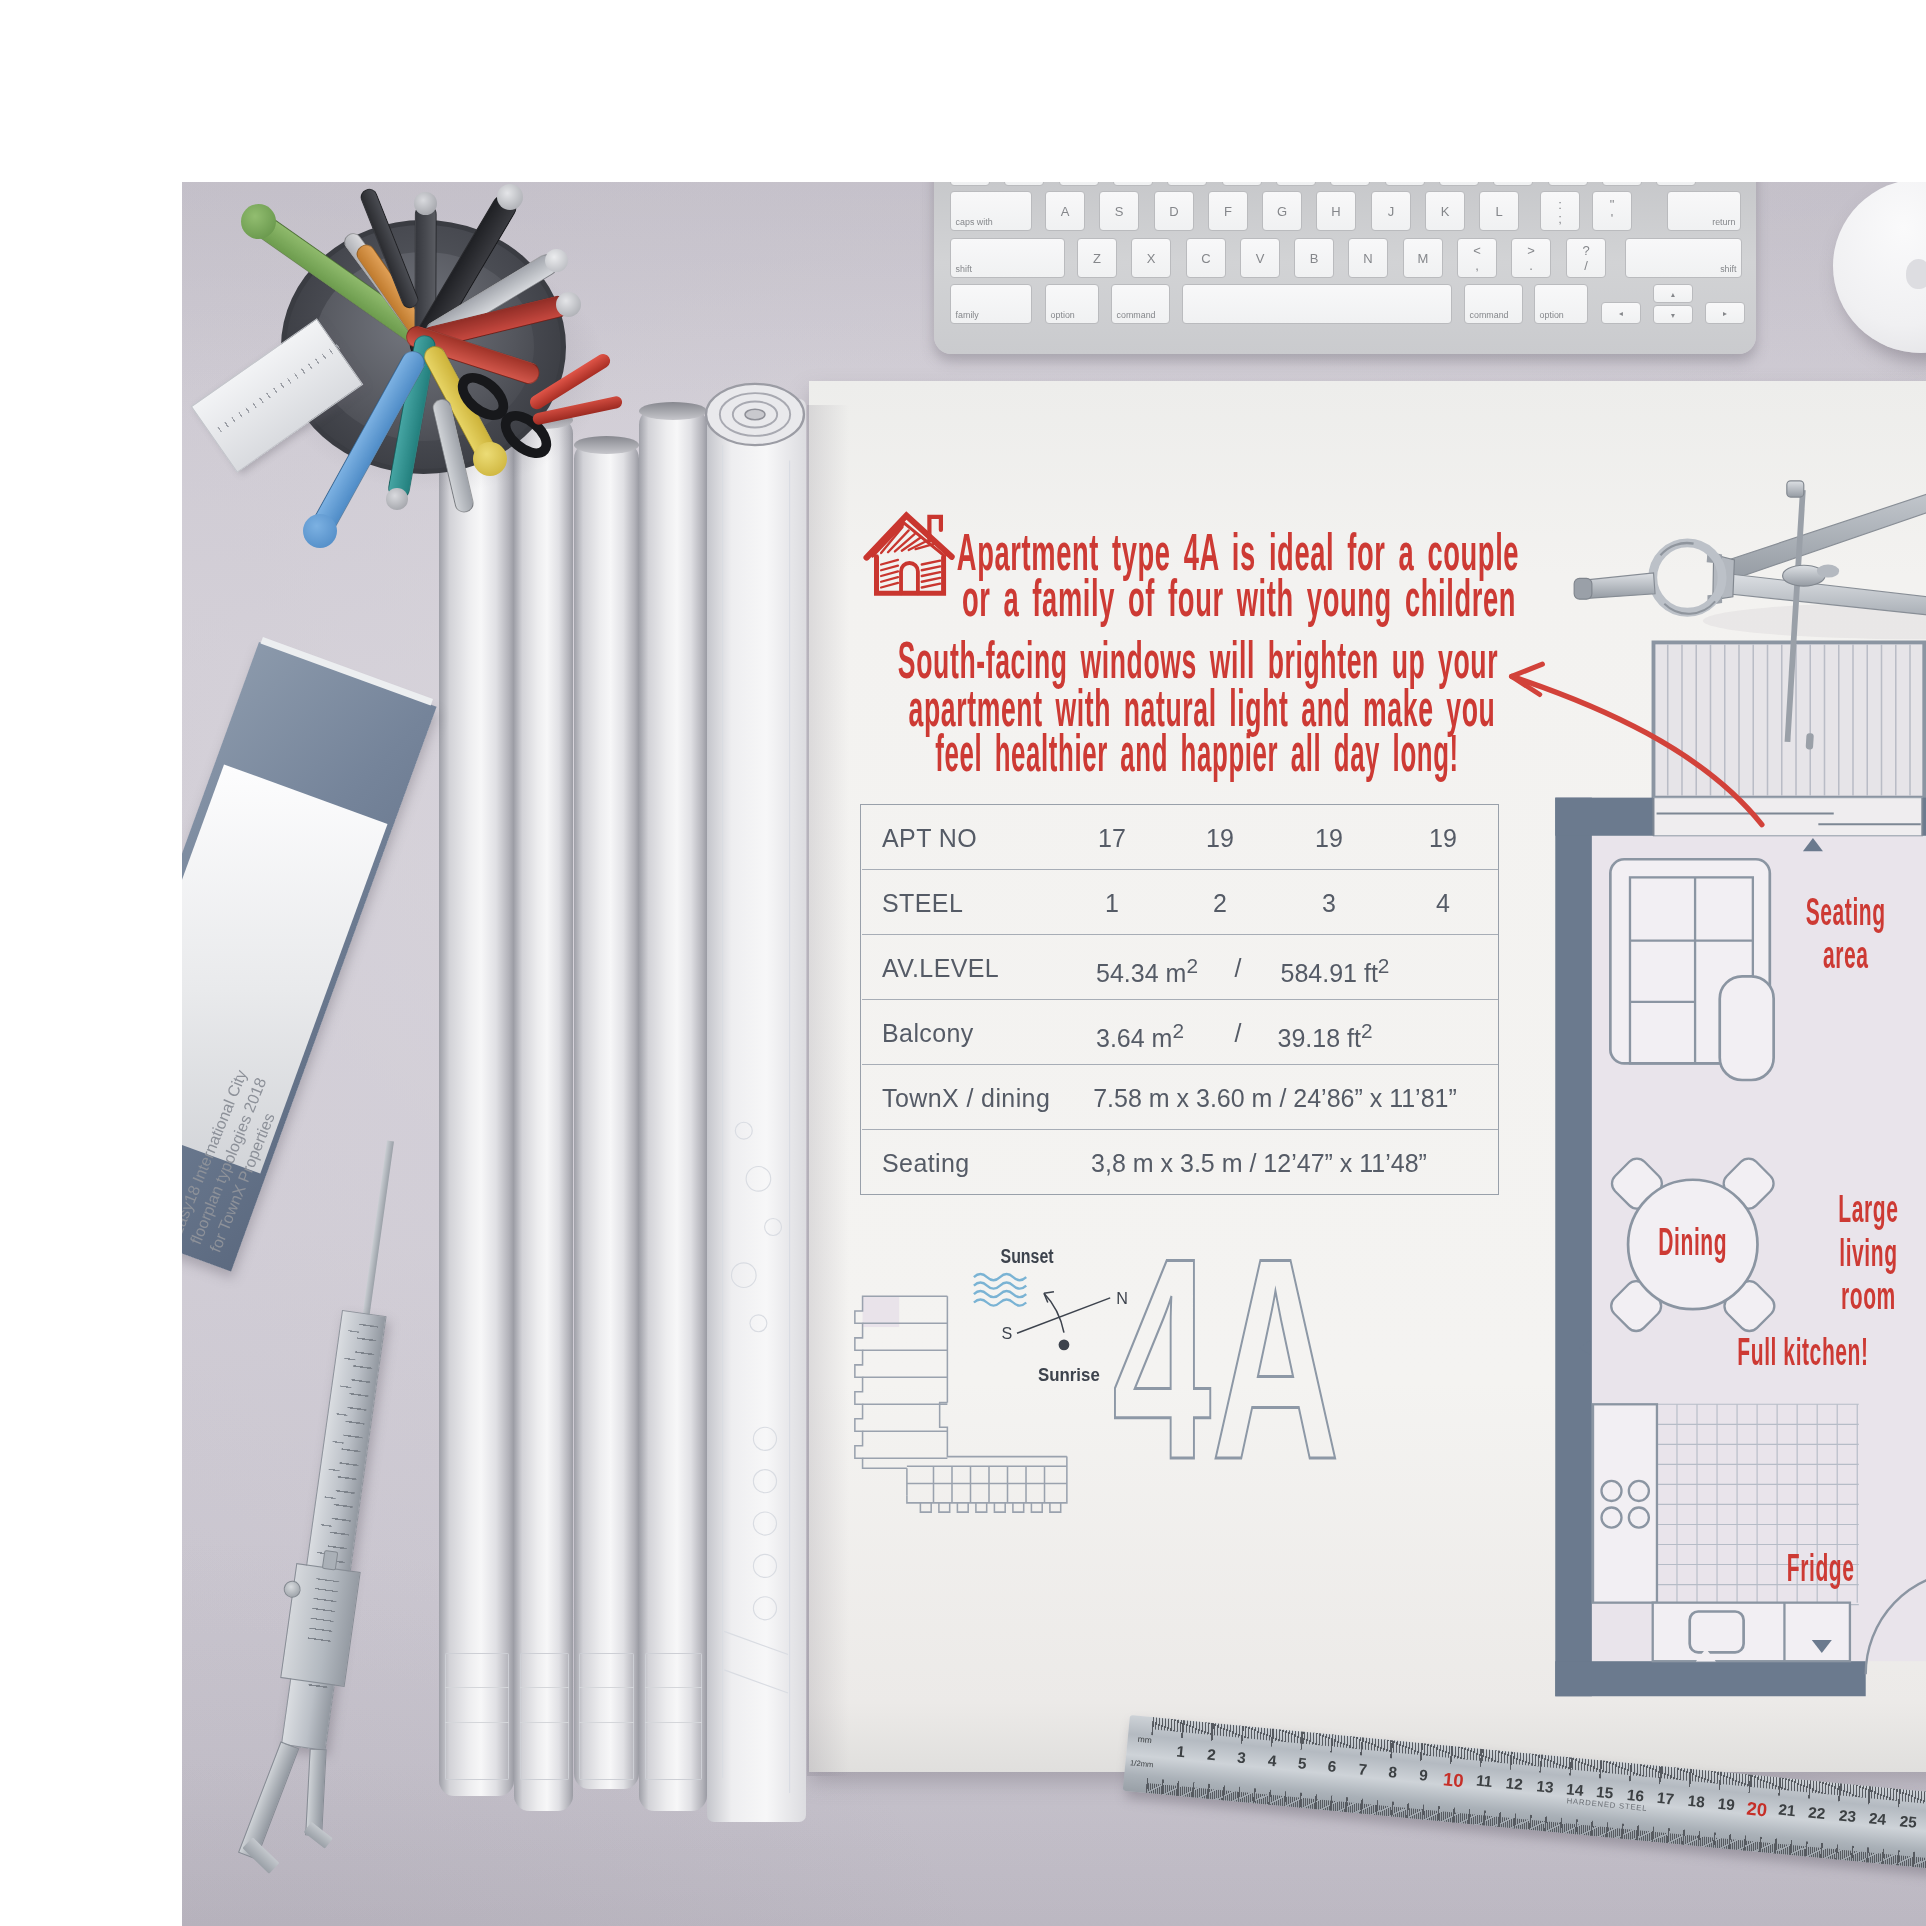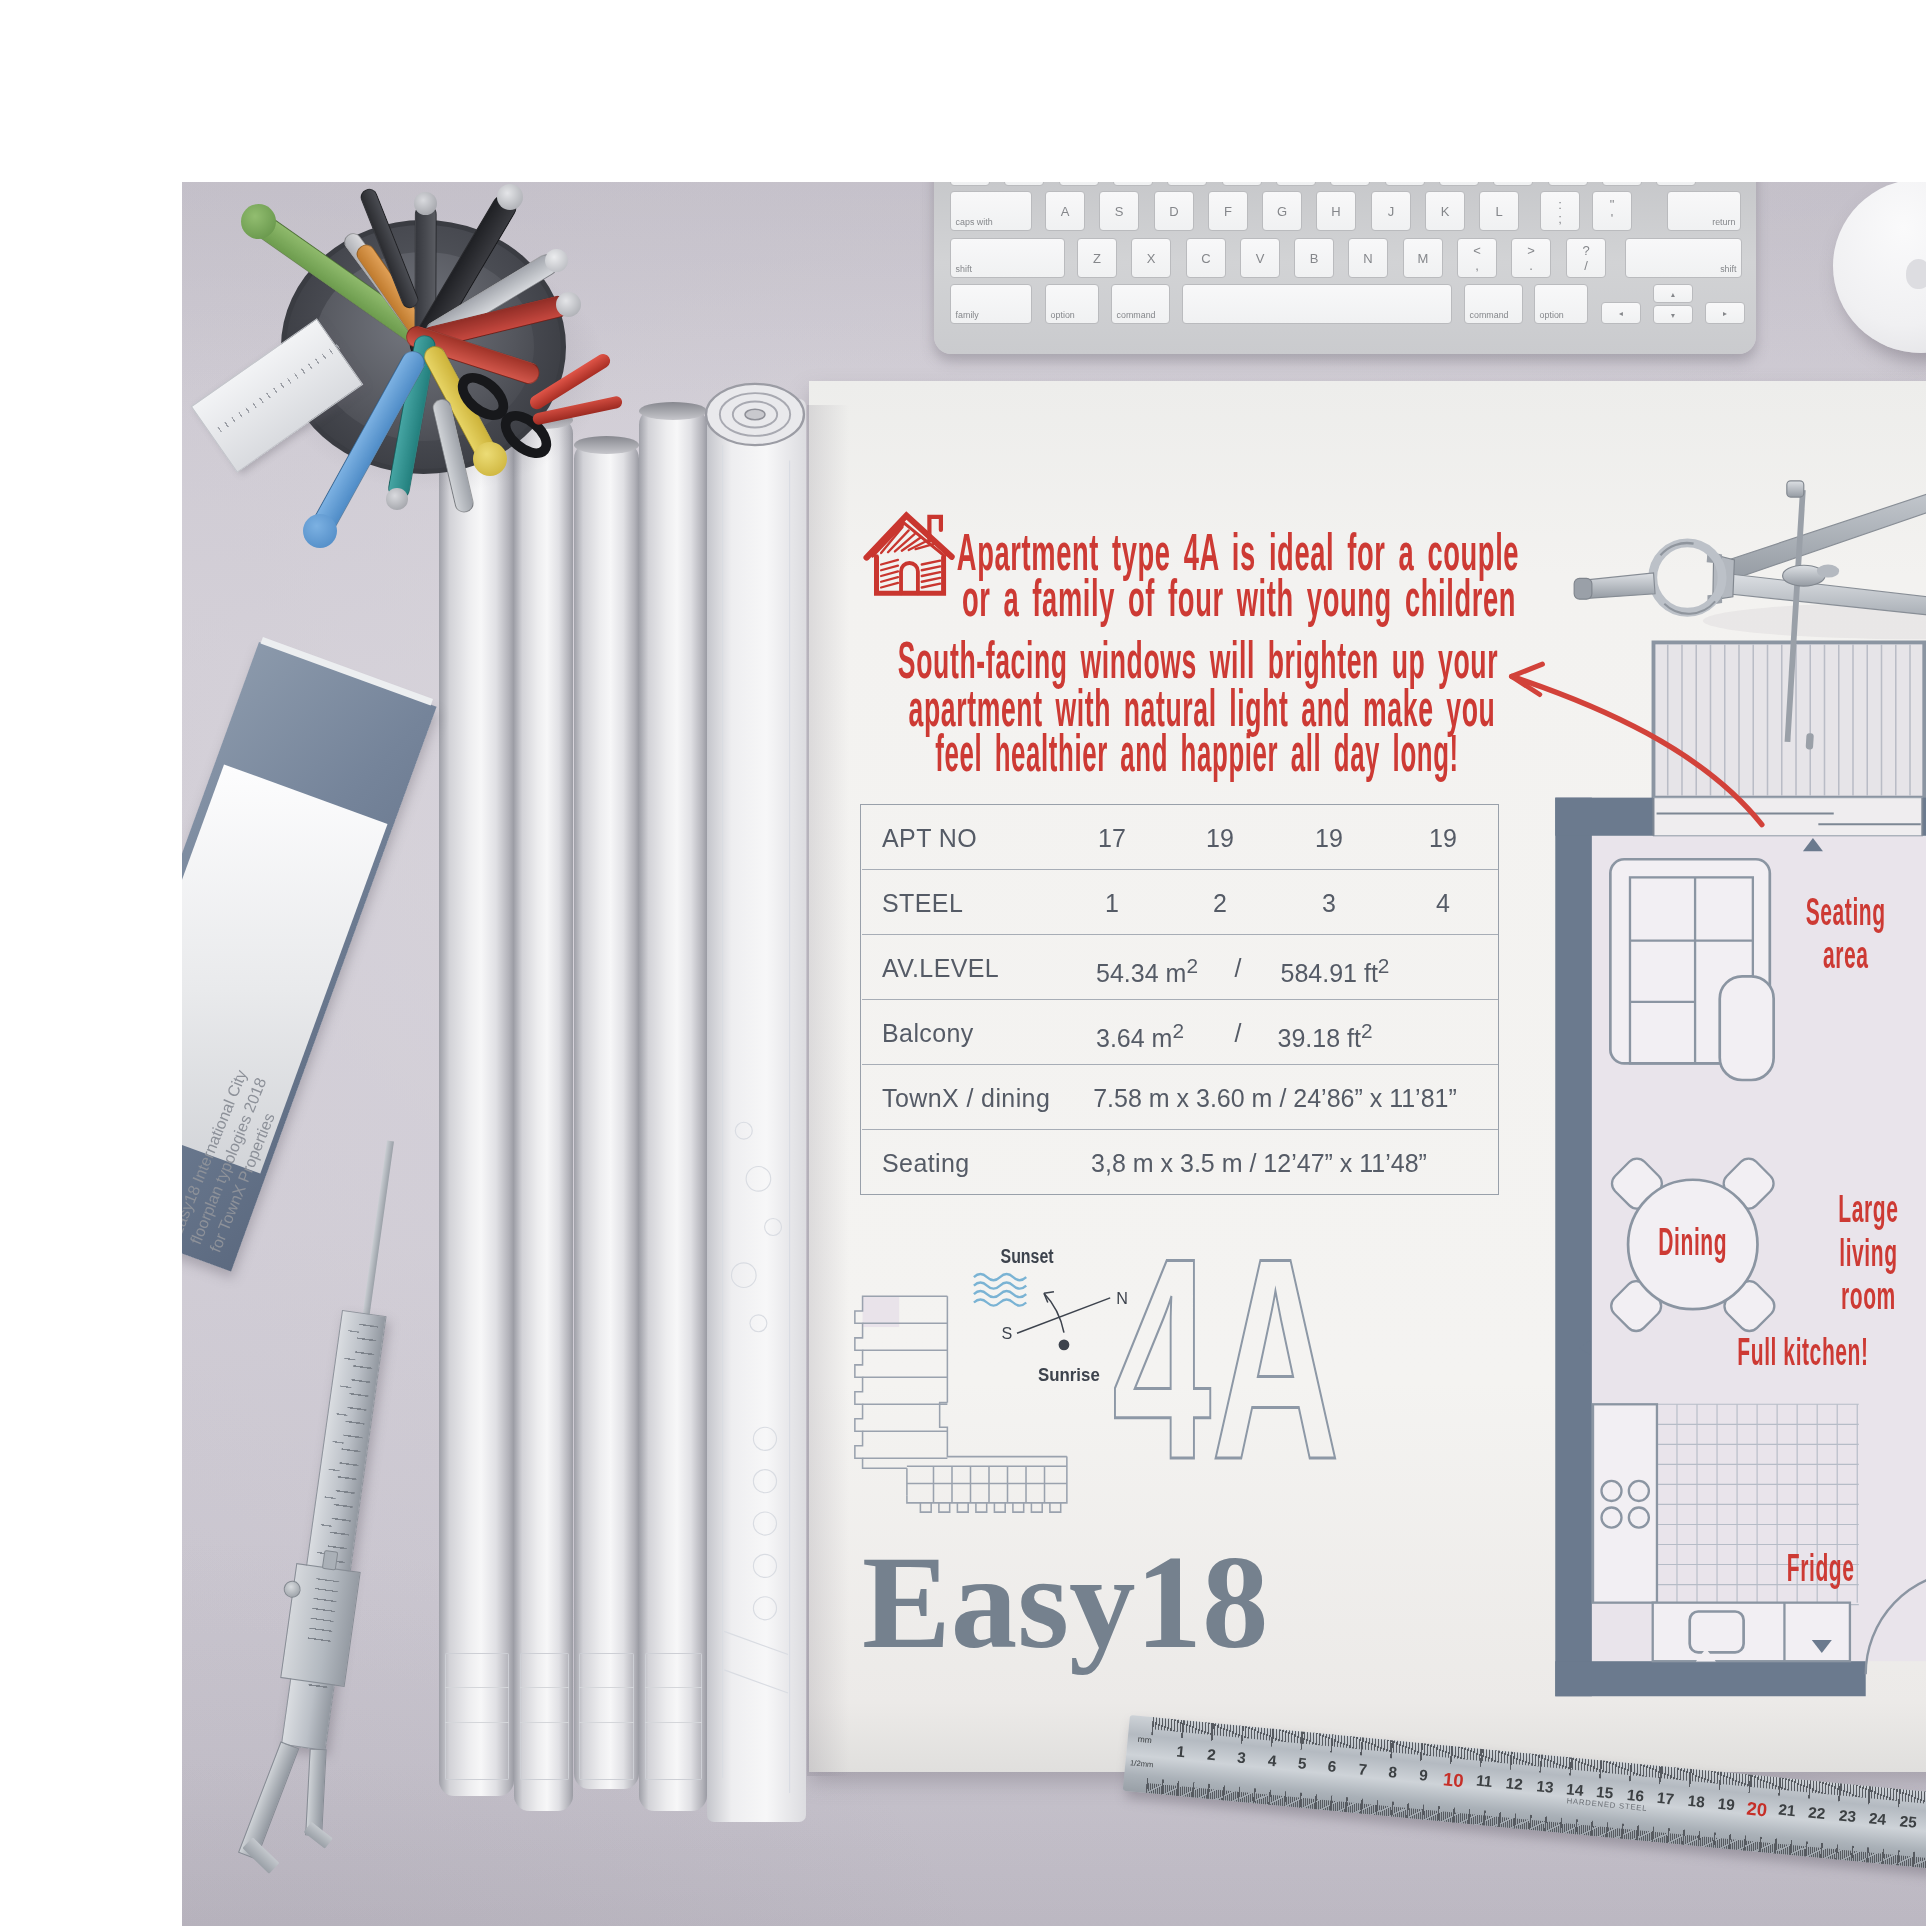--- a/index.html
+++ b/index.html
@@ -380,21 +380,20 @@
       <path d="M210,128 l 26,-4 M210,128 l 10,24" stroke="#3d434d" stroke-width="4" fill="none"></path>
       <line x1="140" y1="232" x2="382" y2="140" stroke="#3d434d" stroke-width="4"></line>
       <text x="398" y="155" font-size="42" fill="#3d434d">N</text>
       <text x="100" y="248" font-size="42" fill="#3d434d">S</text>
       <circle cx="262" cy="262" r="14" fill="#3d434d"></circle>
       <text x="205" y="340" font-size="46" fill="#3d434d" transform="scale(0.95,1.05)" font-weight="bold">Sunrise</text>
     </svg>
 
 <div class="abs" style="left:1044px;top:1012px;transform:translateX(-50%) scale(0.62,1);font-size:287px;font-weight:bold;color:rgba(0,0,0,0);-webkit-text-stroke:3.1px #8d98a6;letter-spacing:0px;">4A</div>
 
-<div class="abs" style="left:680px;top:1343px;font-family:'Liberation Serif',serif;font-weight:bold;font-size:133px;color:#75818e;letter-spacing:0px;">Easy18</div>
 
 
 <svg class="abs" style="left:1355px;top:435px;" width="944" height="1117" viewBox="3990 1600 2450 2900">
 <rect x="4292" y="1666" width="703" height="403" fill="#e6e4e8" stroke="#8b95a2" stroke-width="10"></rect>
       <g stroke="#b9bcc6" stroke-width="4">
         <line x1="4329" y1="1671" x2="4329" y2="2064"></line>
         <line x1="4366" y1="1671" x2="4366" y2="2064"></line>
         <line x1="4403" y1="1671" x2="4403" y2="2064"></line>
         <line x1="4440" y1="1671" x2="4440" y2="2064"></line>
         <line x1="4477" y1="1671" x2="4477" y2="2064"></line>

